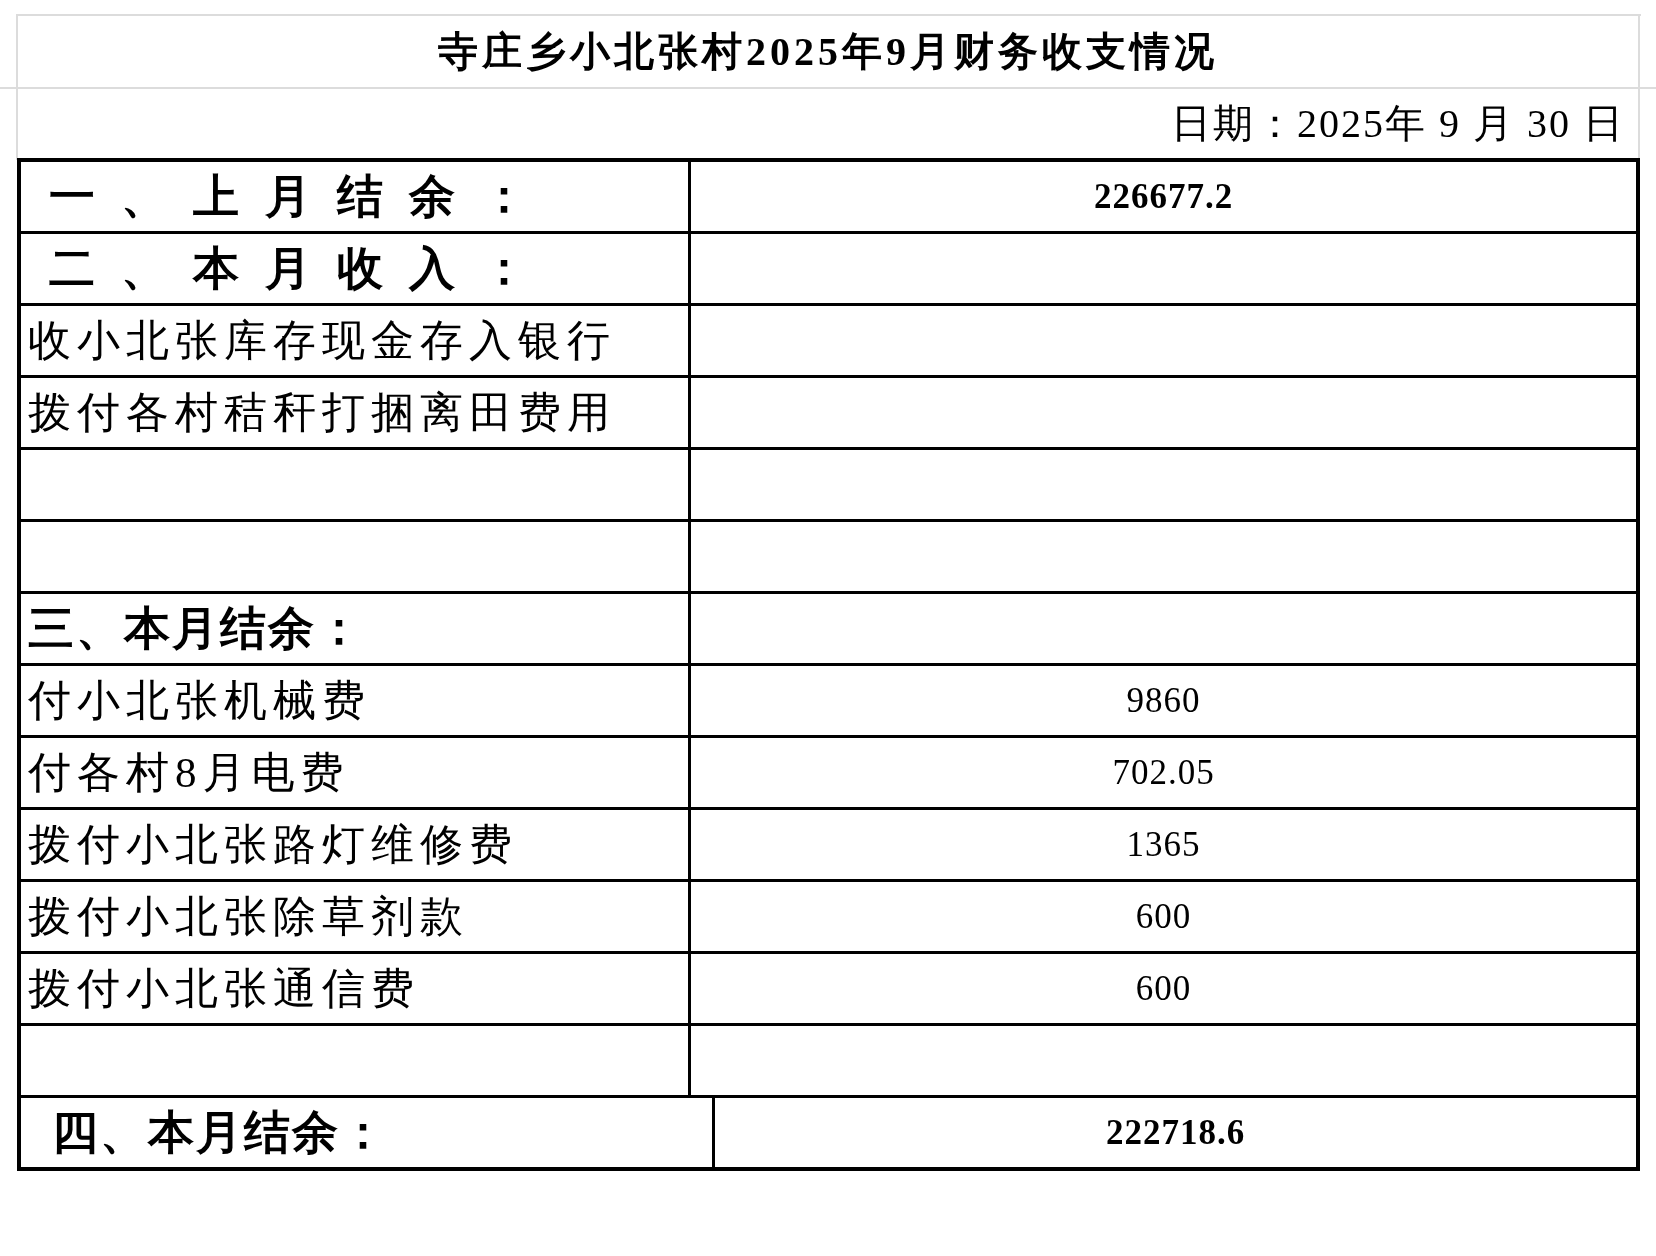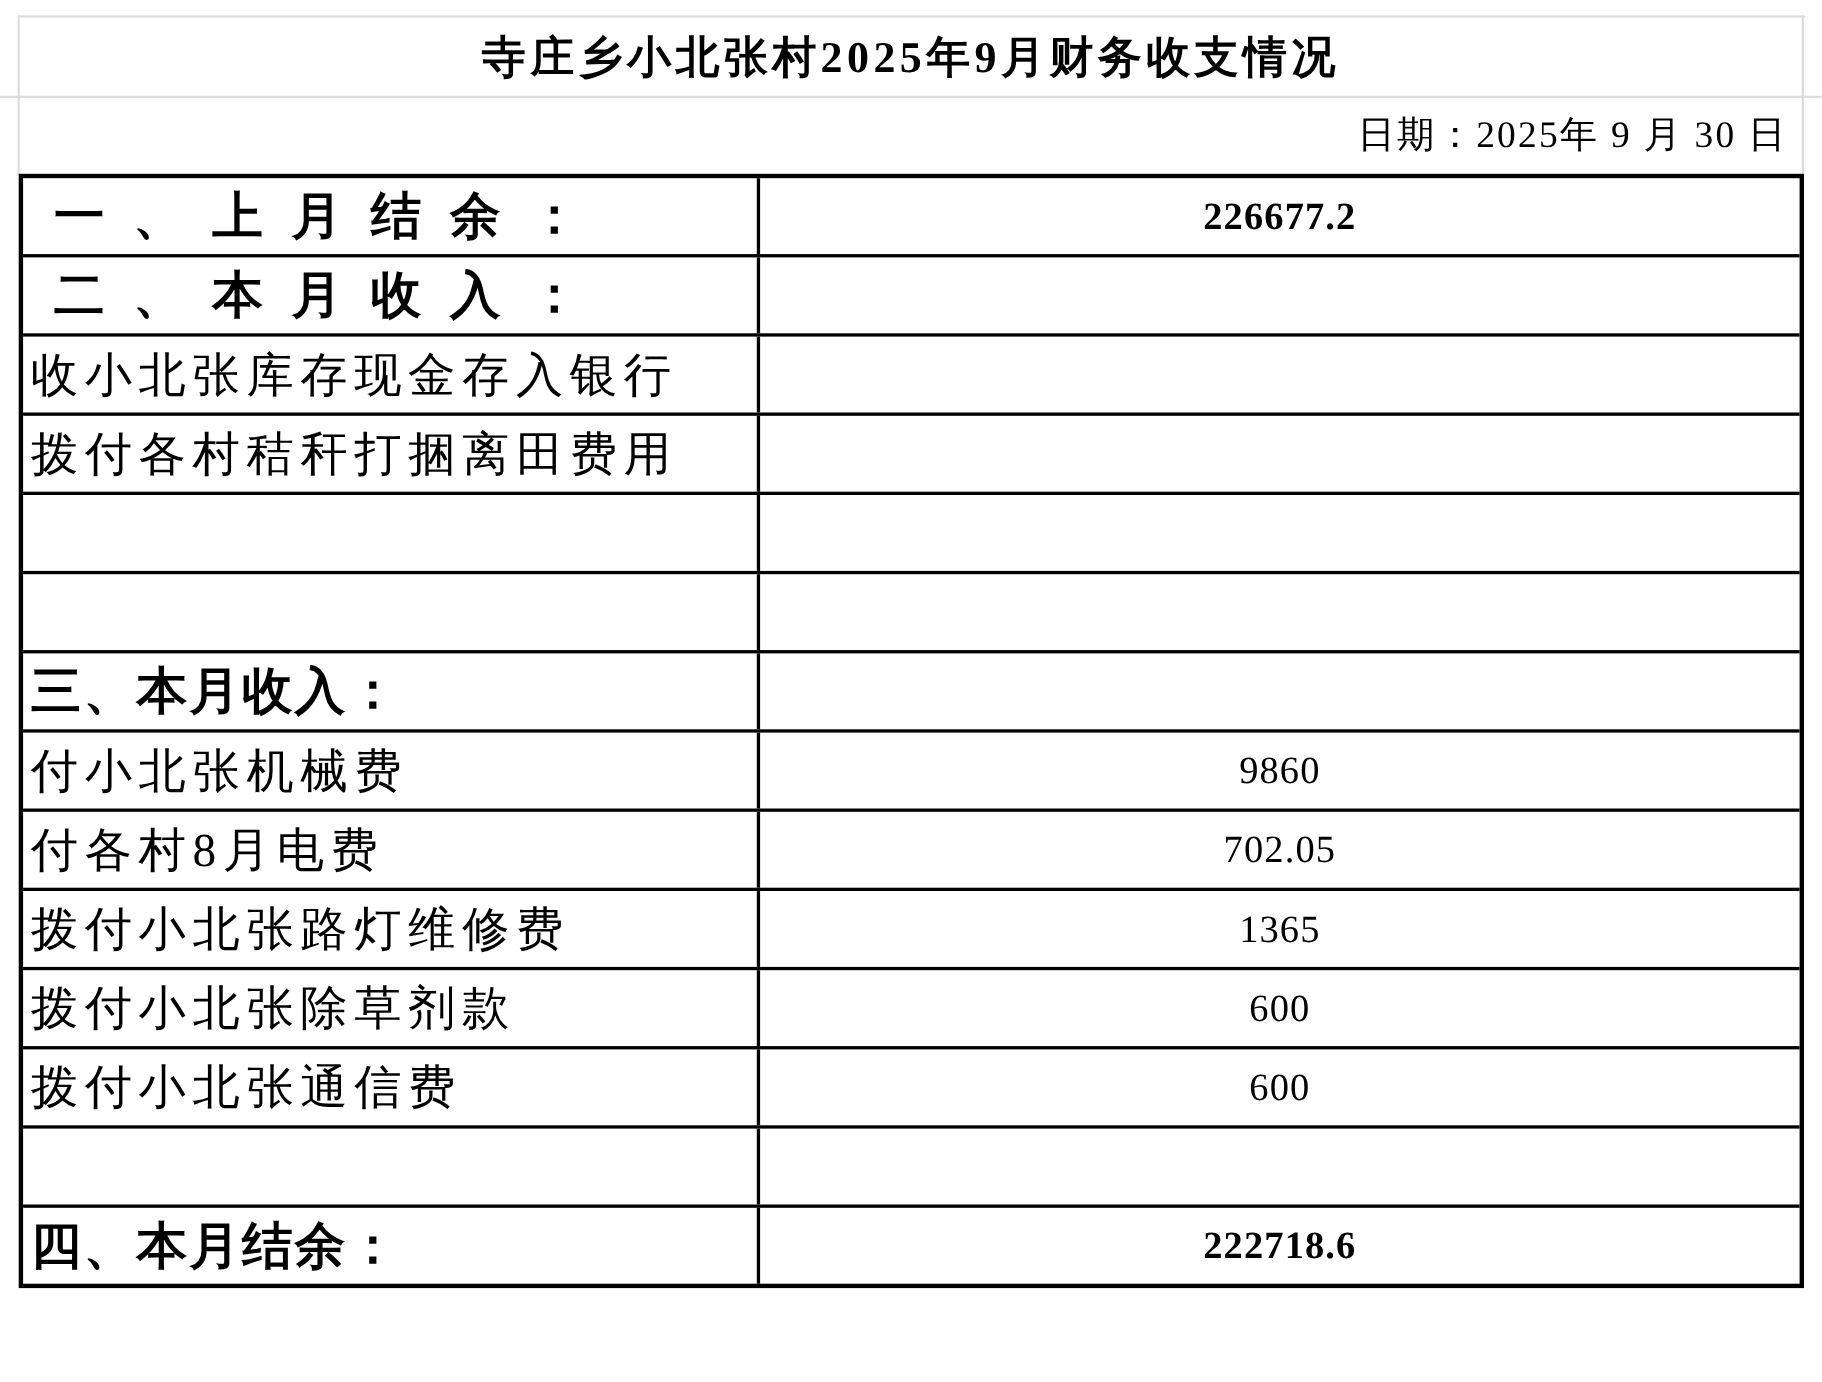--- a/index.html
+++ b/index.html
@@ -19,33 +19,33 @@
 
   .doc-title{
     position:absolute;left:17px;top:15px;width:1622px;height:73px;
     display:flex;align-items:center;justify-content:center;
     font-size:40px;font-weight:bold;letter-spacing:4px;
     white-space:nowrap;
   }
   .date-row{
     position:absolute;left:17px;top:88px;width:1608px;height:70px;
     display:flex;align-items:center;justify-content:flex-end;
-    font-size:34px;letter-spacing:2px;
+    font-size:40px;letter-spacing:2px;
     white-space:nowrap;
   }
   .fin-table{
     position:absolute;left:17px;top:158px;width:1623px;
     border:4px solid #000000;box-sizing:border-box;
     background:#ffffff;
   }
   .row{
     display:flex;height:72px;box-sizing:border-box;
     border-bottom:3px solid #000000;
   }
-  .row:last-child{border-bottom:none;height:69px;}
+  .row:last-child{border-bottom:none;height:69px;padding-left:24px;}
   .cell{
     display:flex;align-items:center;box-sizing:border-box;
     overflow:hidden;white-space:nowrap;
   }
   .cell.label{
     width:670px;border-right:3px solid #000000;
     padding-left:7px;
     font-size:43px;letter-spacing:6px;
     justify-content:flex-start;
   }
@@ -86,21 +86,21 @@
   </div>
   <div class="row">
     <div class="cell label"></div>
     <div class="cell value"></div>
   </div>
   <div class="row">
     <div class="cell label"></div>
     <div class="cell value"></div>
   </div>
   <div class="row sec">
-    <div class="cell label">三、本月收入：</div>
+    <div class="cell label">三、本月结余：</div>
     <div class="cell value"></div>
   </div>
   <div class="row">
     <div class="cell label">付小北张机械费</div>
     <div class="cell value">9860</div>
   </div>
   <div class="row">
     <div class="cell label">付各村8月电费</div>
     <div class="cell value">702.05</div>
   </div>

